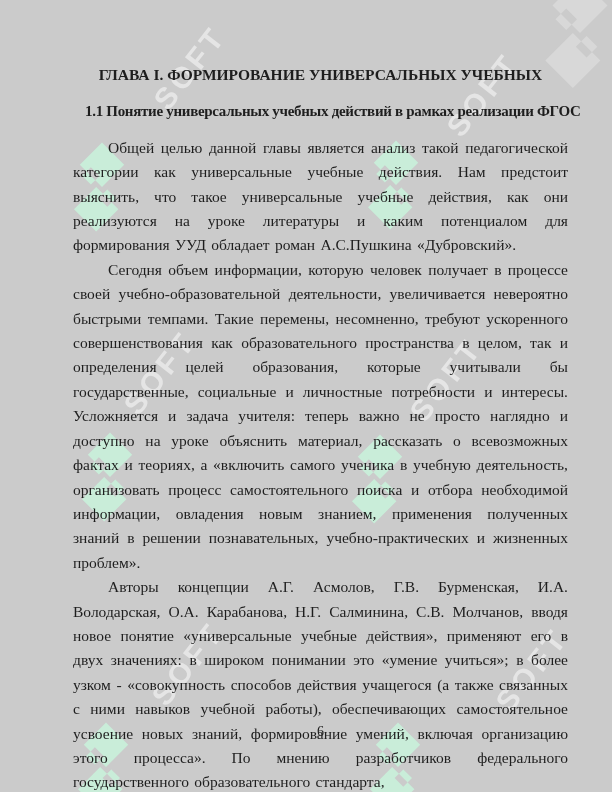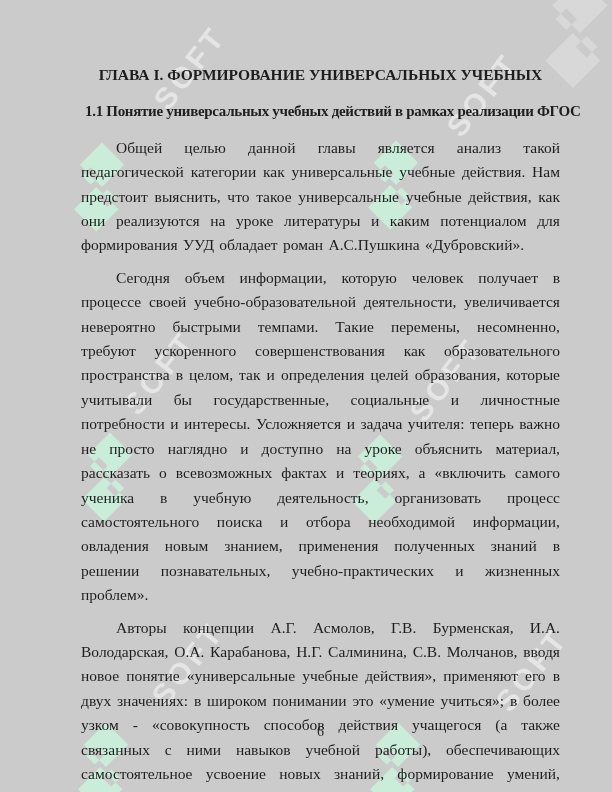--- a/index.html
+++ b/index.html
@@ -43,21 +43,21 @@
     text-align:center;
   }
   .section-heading{
     margin:12px;
     font-size:15px;
     font-weight:bold;
     letter-spacing:-0.3px;
     white-space:nowrap;
   }
   .body-par{
-    margin:8px;
+    margin:0;
     text-align:justify;
     text-indent:35px;
     word-spacing:1.5px;
   }
   .page-number{
     position:absolute;
     left:73px;width:495px;top:724px;
     z-index:2;
     text-align:center;
     font-size:14px;

